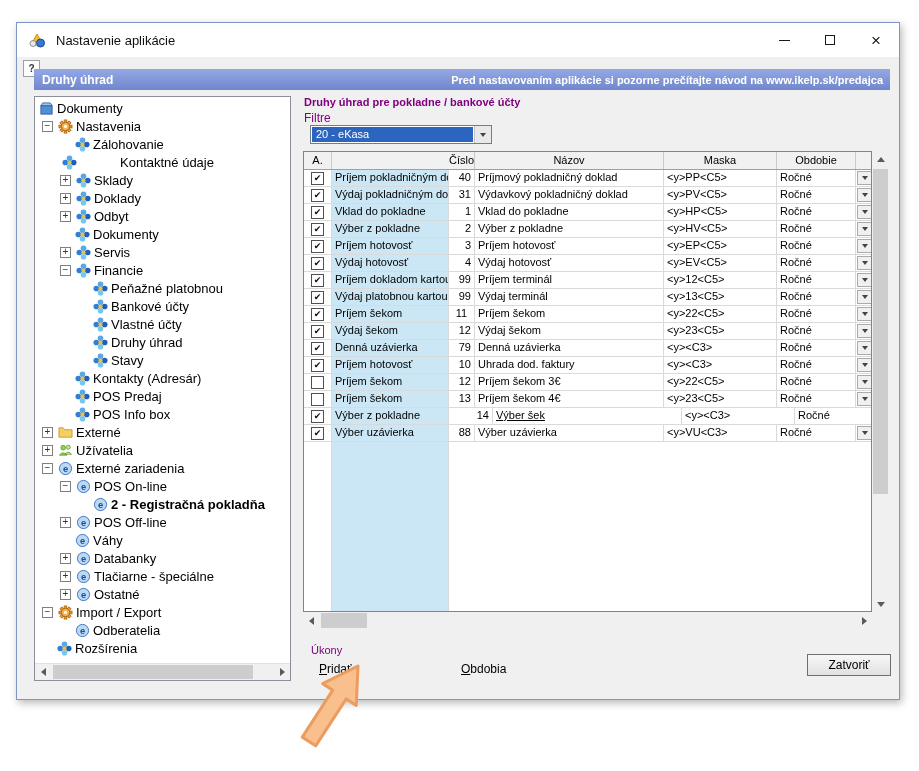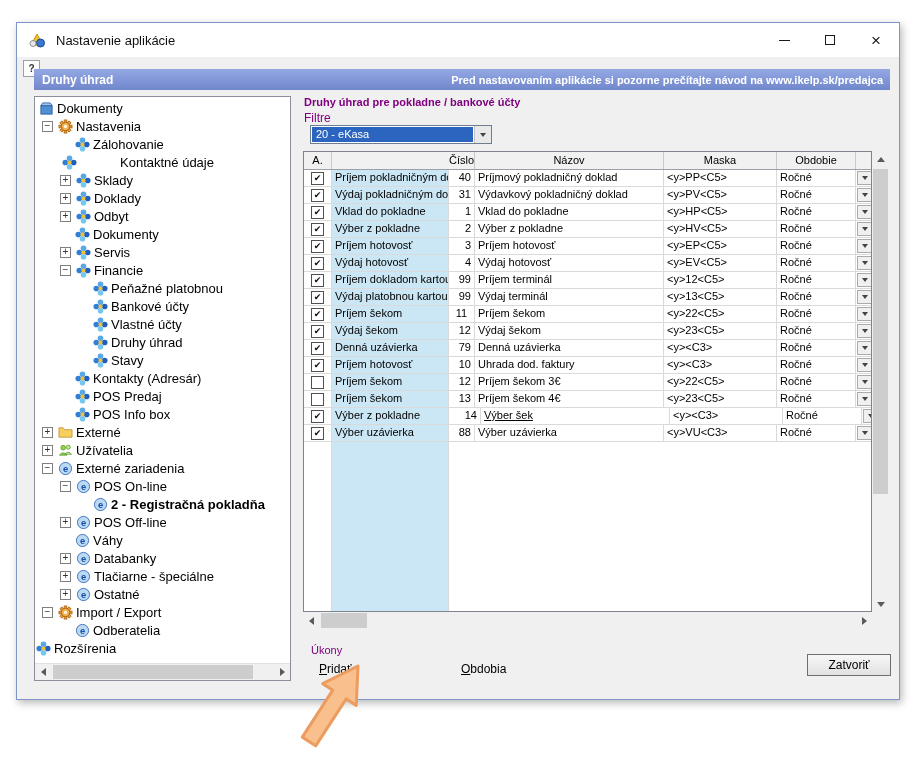--- a/index.html
+++ b/index.html
@@ -466,21 +466,21 @@
         </div>
         <div class="tree-row" style="padding-left: 39px;">
           <span class="tree-ico">
             <svg width="15" height="15" viewBox="0 0 16 16">
               <circle cx="8" cy="8" r="6.5" fill="#bcd9f2" stroke="#3a6fc0" stroke-width="1"></circle>
               <text x="8" y="11.5" font-size="10" font-weight="bold" fill="#1a4faa" text-anchor="middle" font-family="Liberation Sans, sans-serif">e</text>
             </svg>
           </span>
           <span class="tree-label">Odberatelia</span>
         </div>
-        <div class="tree-row" style="">
+        <div class="tree-row" style="padding-left: 21px;">
           <span class="tree-ico">
             <svg width="15" height="15" viewBox="0 0 16 16">
               <circle cx="8" cy="3.5" r="3" fill="#58a8e8"></circle>
               <circle cx="12.5" cy="8" r="3" fill="#1f5fc0"></circle>
               <circle cx="8" cy="12.5" r="3" fill="#74c8f0"></circle>
               <circle cx="3.5" cy="8" r="3" fill="#2f7fd8"></circle>
               <circle cx="8" cy="8" r="2.2" fill="#f2c232"></circle>
             </svg>
           </span>
           <span class="tree-label">Rozšírenia</span>
@@ -727,21 +727,21 @@
             <span class="row-combo">
               <span class="tri-down"></span>
             </span>
           </div>
         </div>
         <div class="t-row">
           <div class="td cb" style="width: 28px;">
             <span class="cbx">✔</span>
           </div>
           <div class="td typ" style="width: 117px;">Výber z pokladne</div>
-          <div class="td num" style="width: 32px;">14</div>
+          <div class="td num" style="width: 44px;">14</div>
           <div class="td" style="width: 189px; text-decoration: underline;">Výber šek</div>
           <div class="td" style="width: 113px;">&lt;y&gt;&lt;C3&gt;</div>
           <div class="td" style="width: 79px;">Ročné</div>
           <div class="td arr" style="width: 17px;">
             <span class="row-combo">
               <span class="tri-down"></span>
             </span>
           </div>
         </div>
         <div class="t-row">

